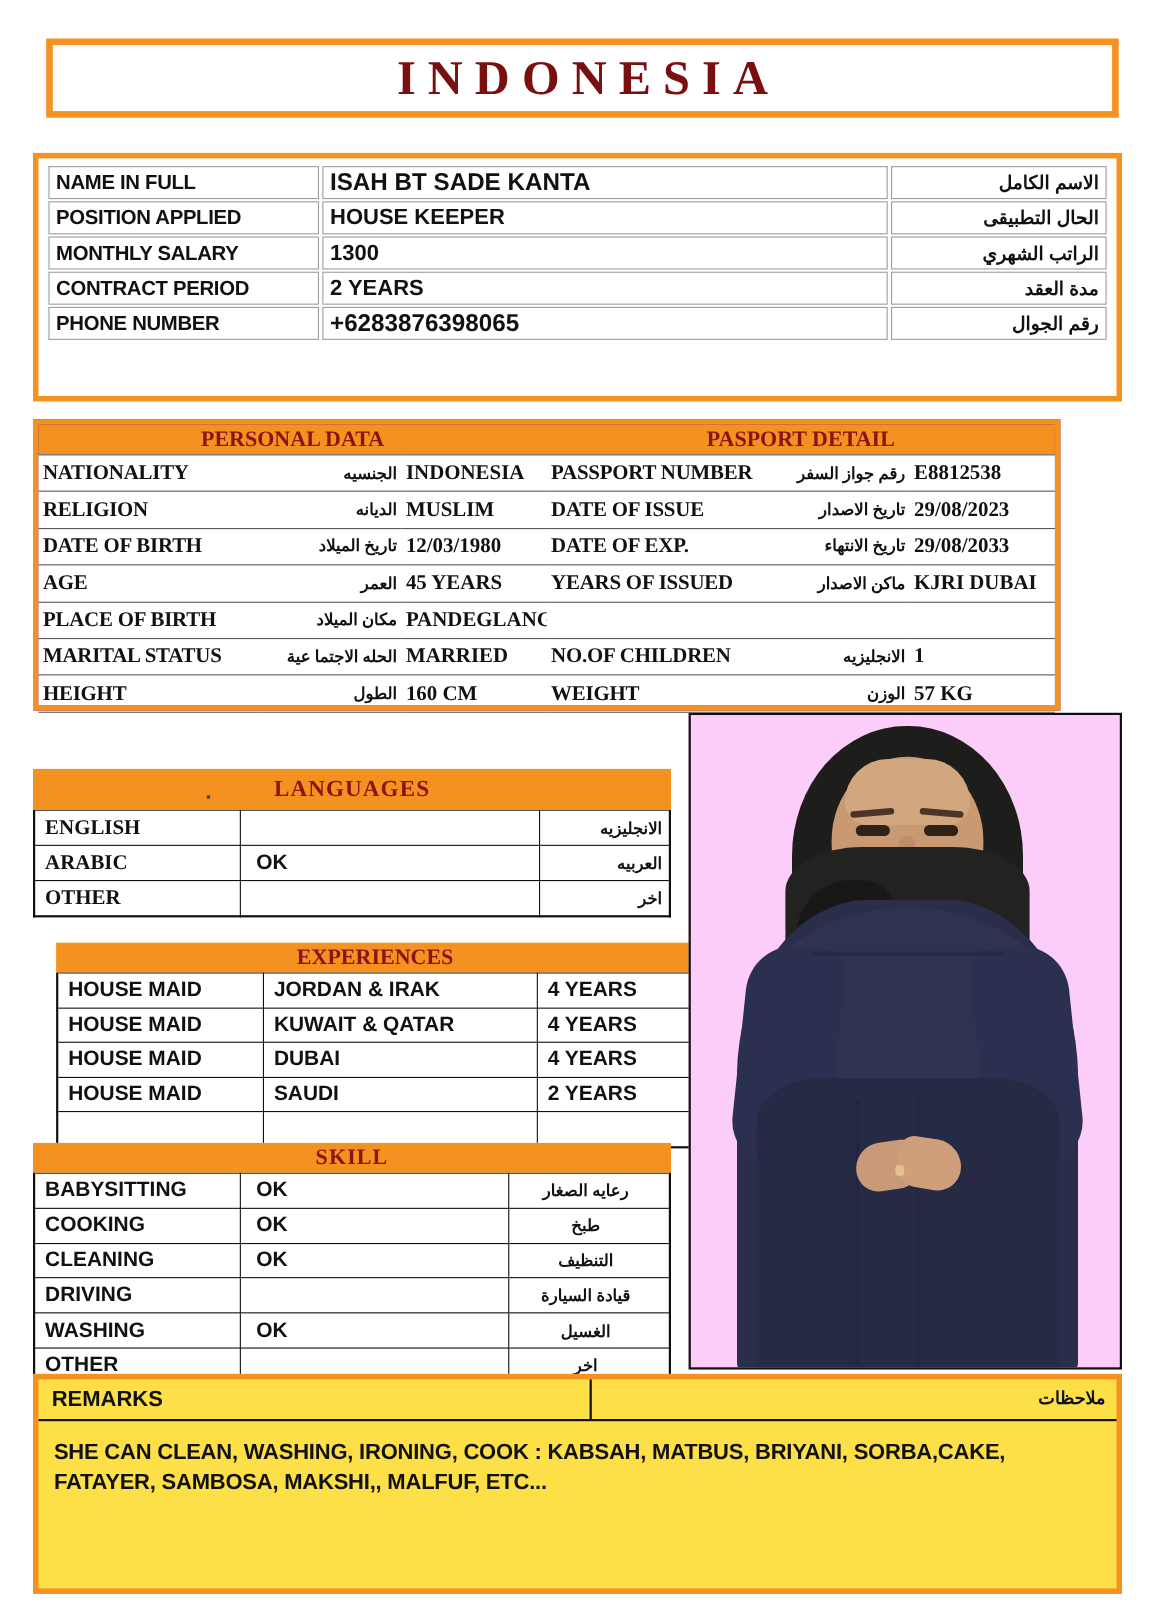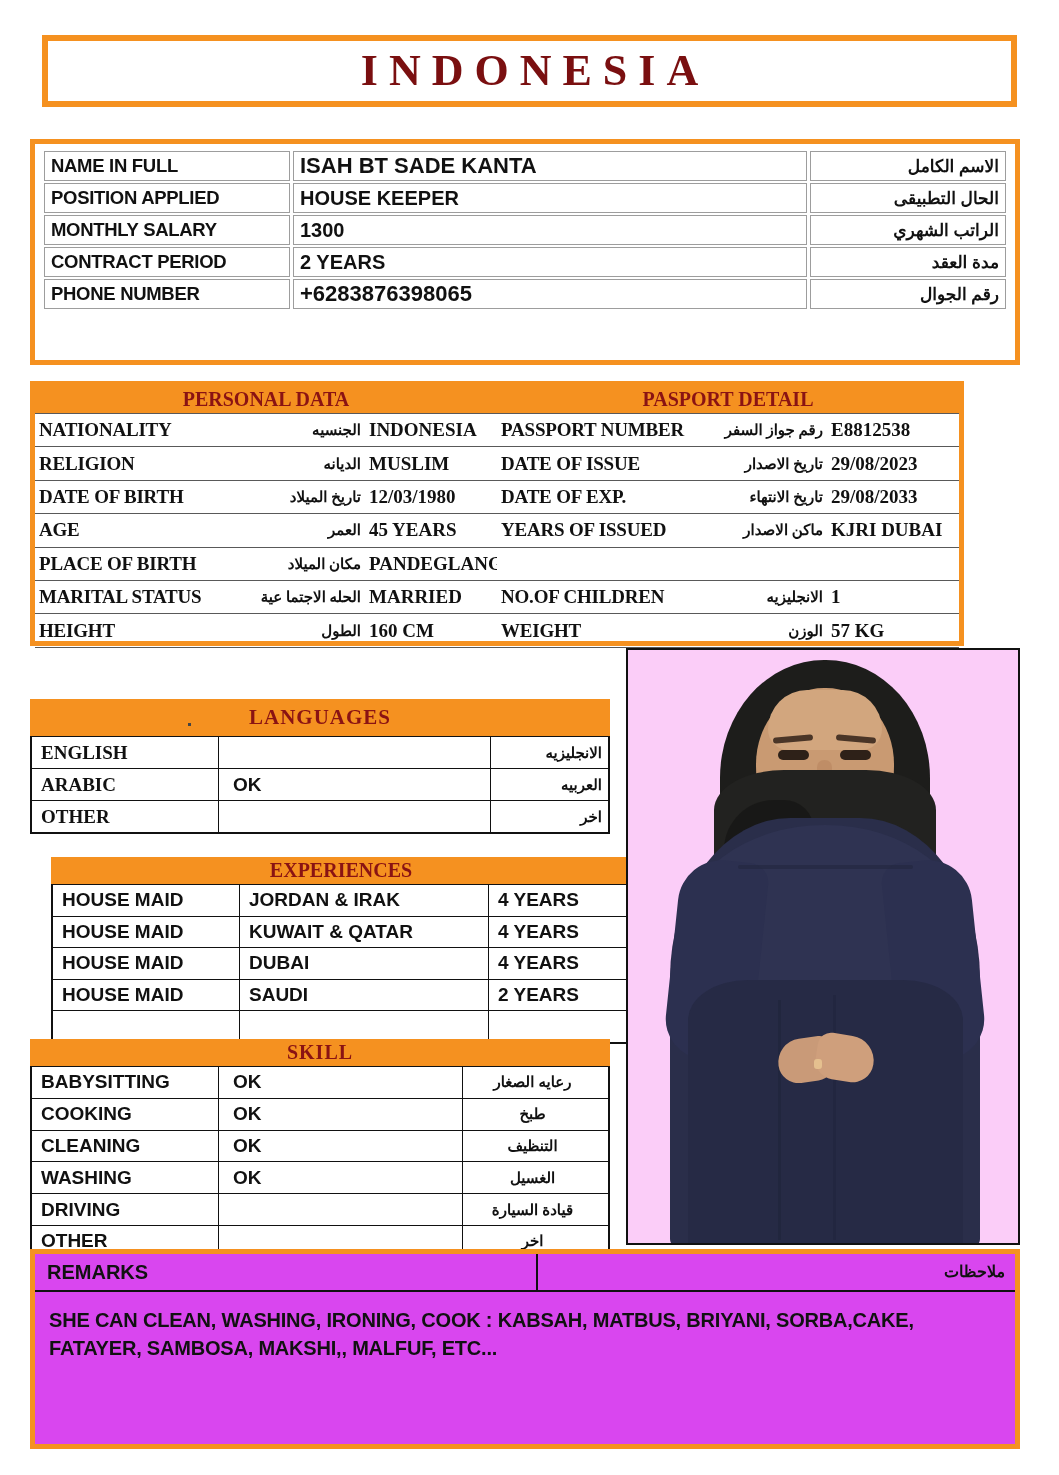--- a/index.html
+++ b/index.html
@@ -369,21 +369,21 @@
   .ph-neck { left: 162px; top: 200px; width: 70px; height: 40px; background: #b8835d; border-radius: 10px; }
 
   
   #remarks-box {
     position: absolute;
     left: 30px;
     top: 1249px;
     width: 990px;
     height: 200px;
     border: 5px solid #F59120;
-    background: #d946ef;
+    background: #fde047;
     box-sizing: border-box;
   }
   #remarks-head {
     display: flex;
     height: 36px;
     border-bottom: 2px solid #111;
   }
   #remarks-head .rm-left {
     width: 489px;
     border-right: 2px solid #111;
@@ -618,28 +618,28 @@
         <td class="skill-name">COOKING</td>
         <td class="skill-val">OK</td>
         <td class="skill-ar">طبخ</td>
       </tr>
       <tr>
         <td class="skill-name">CLEANING</td>
         <td class="skill-val">OK</td>
         <td class="skill-ar">التنظيف</td>
       </tr>
       <tr>
+        <td class="skill-name">DRIVING</td>
+        <td class="skill-val"></td>
+        <td class="skill-ar">قيادة السيارة</td>
+      </tr>
+      <tr>
         <td class="skill-name">WASHING</td>
         <td class="skill-val">OK</td>
         <td class="skill-ar">الغسيل</td>
-      </tr>
-      <tr>
-        <td class="skill-name">DRIVING</td>
-        <td class="skill-val"></td>
-        <td class="skill-ar">قيادة السيارة</td>
       </tr>
       <tr>
         <td class="skill-name">OTHER</td>
         <td class="skill-val"></td>
         <td class="skill-ar">اخر</td>
       </tr>
     </tbody>
   </table>
 </div>
 

